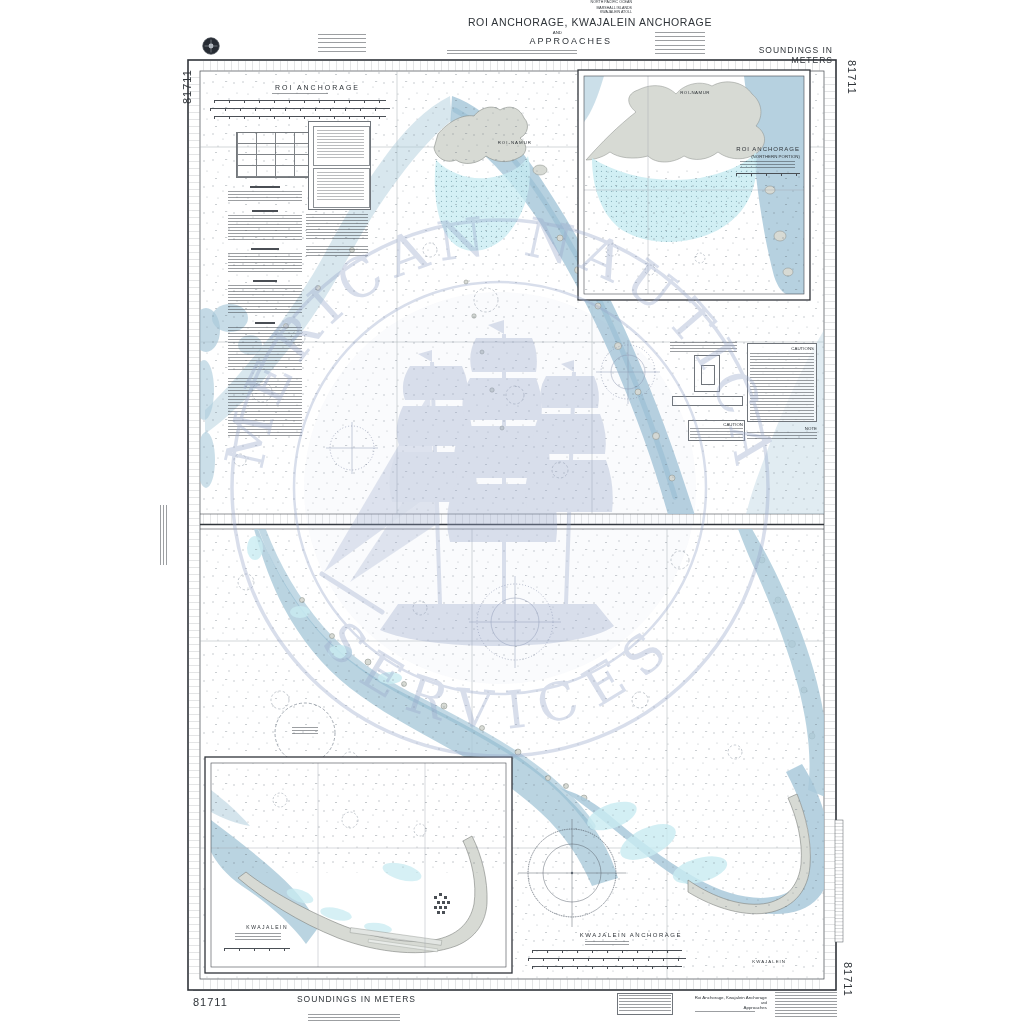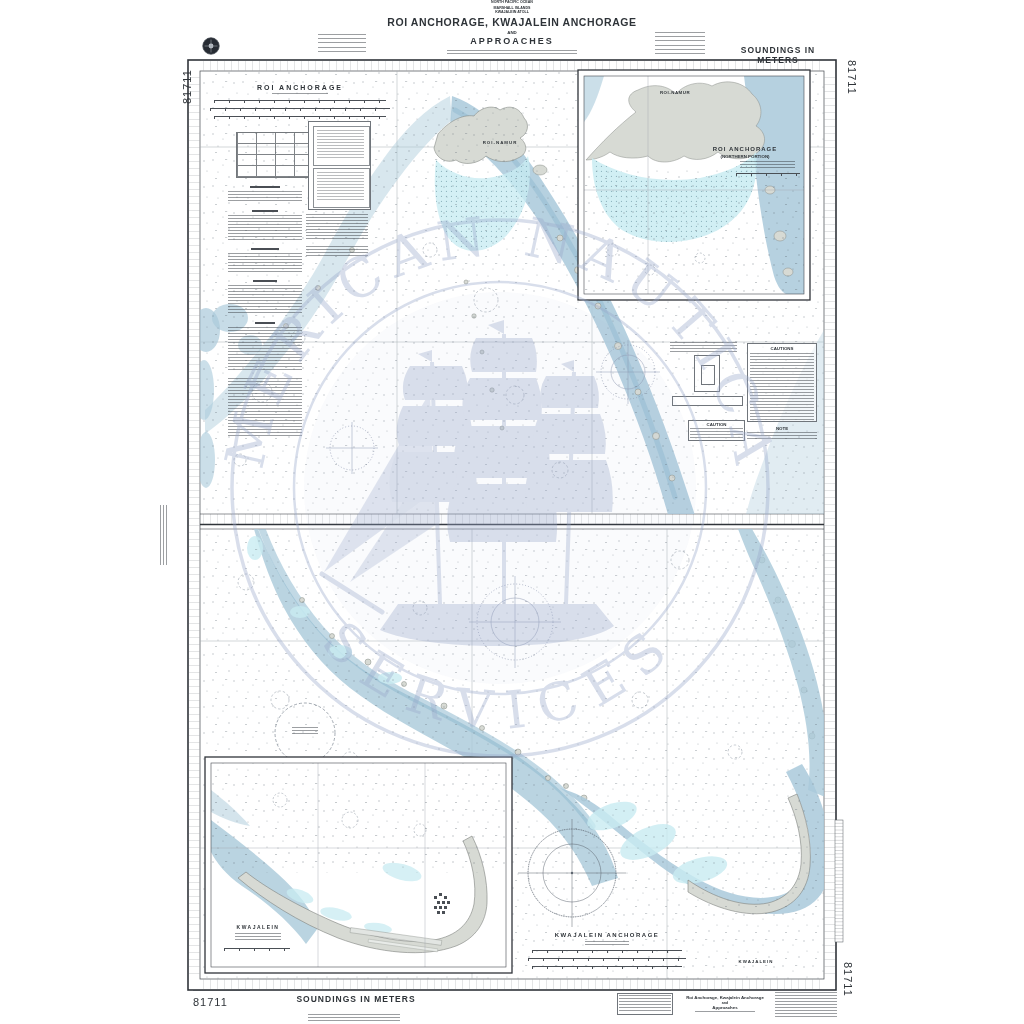--- a/index.html
+++ b/index.html
@@ -3,21 +3,21 @@
 <meta charset="utf-8">
 <style>
   :root{
     --water_deep:#a9c9da; --water_channel:#8fb9cf; --shallow:#c9ecf2;
     --land:#d7dad4; --watermark:#9aa9cb; --ink:#3a3f45;
   }
   html,body{margin:0;padding:0;}
   body{width:1024px;height:1024px;background:#ffffff;position:relative;overflow:hidden;
        font-family:"Liberation Sans", sans-serif;color:var(--ink);}
   .abs{position:absolute;}
-  .ctr{text-align:center;font-weight:bold;}
+  .ctr{text-align:right;}
   svg{display:block;}
   #base-svg{left:0;top:0;z-index:10;}
   #text-layer{z-index:20;}
   #wm-svg{left:0;top:0;z-index:30;pointer-events:none;}
   
   .mtx3{background-image:repeating-linear-gradient(180deg,rgba(58,63,69,.5) 0 .8px,transparent .8px 3px);}
   .mtx4{background-image:repeating-linear-gradient(180deg,rgba(58,63,69,.5) 0 1px,transparent 1px 4.2px);}
   .mtxl{background-image:repeating-linear-gradient(180deg,rgba(58,63,69,.35) 0 .8px,transparent .8px 3px);}
   .box{border:.8px solid #70757b;box-sizing:border-box;}
   .ruler{height:3px;background-image:linear-gradient(#4a4f55,#4a4f55),repeating-linear-gradient(90deg,#4a4f55 0 .9px,transparent .9px 15px);background-size:100% 1px,100% 3px;background-repeat:no-repeat;}

